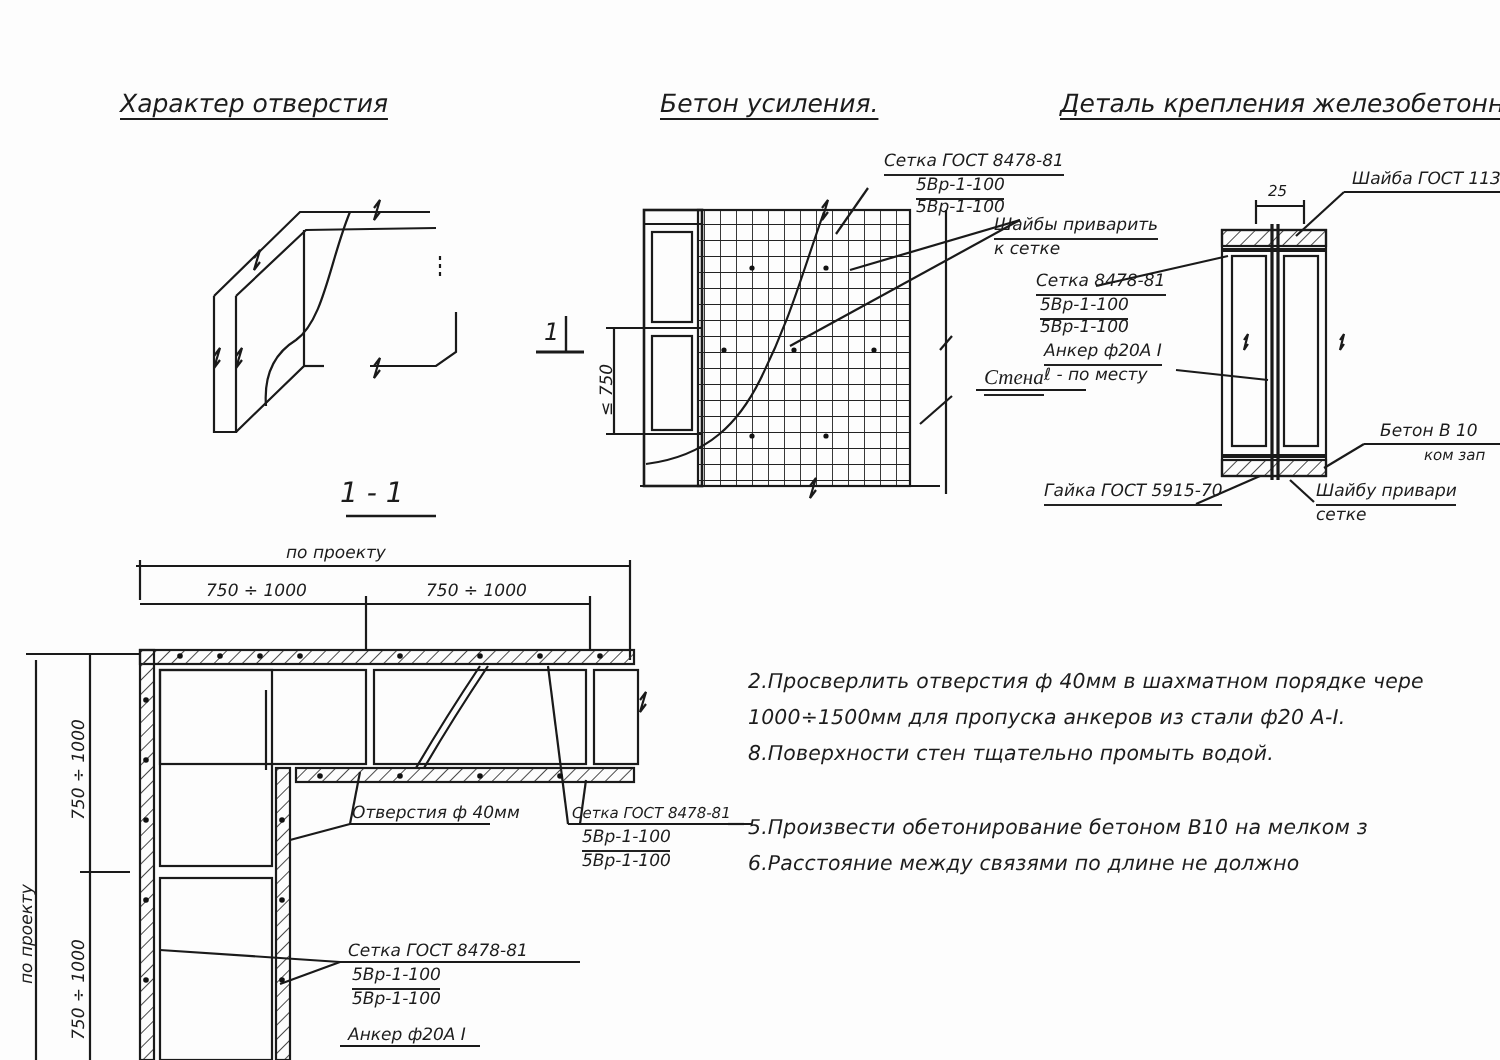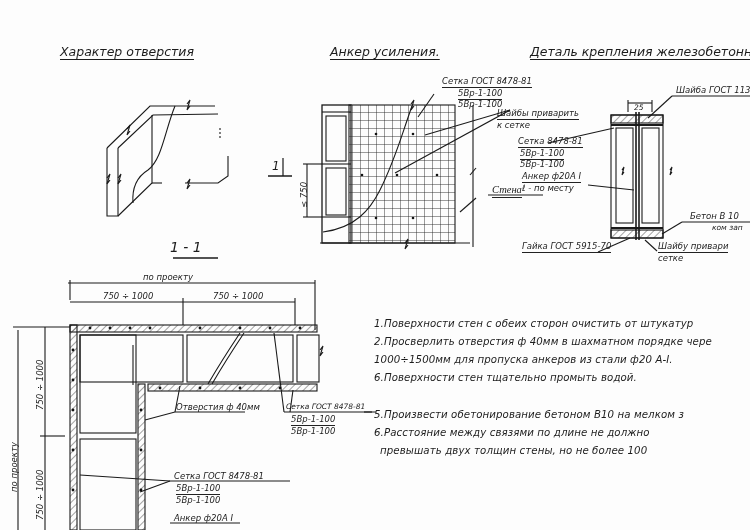--- a/index.html
+++ b/index.html
@@ -181,39 +181,39 @@
         <circle cx="413" cy="134" r="1.3"></circle>
       <circle cx="362" cy="175" r="1.3"></circle>
         <circle cx="397" cy="175" r="1.3"></circle>
         <circle cx="437" cy="175" r="1.3"></circle>
       <circle cx="376" cy="218" r="1.3"></circle>
         <circle cx="413" cy="218" r="1.3"></circle>
     </g>
   </svg>
 
   <span class="t h" style="left:60px;top:46px;">Характер отверстия</span>
-  <span class="t h" style="left:330px;top:46px;">Анкер усиления.</span>
+  <span class="t h" style="left:330px;top:46px;">Бетон усиления.</span>
   <span class="t h" style="left:530px;top:46px;">Деталь крепления железобетонной о</span>
   <span class="t" style="left:170px;top:240px;font-size:14px;">1 - 1</span>
 
   <span class="t s ul" style="left:442px;top:77px;">Сетка ГОСТ 8478-81</span>
   <span class="t s ul" style="left:458px;top:89px;">5Вр-1-100</span>
   <span class="t s" style="left:458px;top:100px;">5Вр-1-100</span>
   <span class="t s ul" style="left:497px;top:109px;">Шайбы приварить</span>
   <span class="t s" style="left:497px;top:121px;">к сетке</span>
   <span class="t s ul" style="left:518px;top:137px;">Сетка 8478-81</span>
   <span class="t s ul" style="left:520px;top:149px;">5Вр-1-100</span>
   <span class="t s" style="left:520px;top:160px;">5Вр-1-100</span>
   <span class="t s ul" style="left:522px;top:172px;">Анкер ф20А I</span>
   <span class="t s" style="left:522px;top:184px;">ℓ - по месту</span>
   <span class="t n ul" style="left:492px;top:185px;font-size:10.5px;">Стена</span>
   <span class="t s vert" style="left:300px;top:208px;">≤ 750</span>
   <span class="t" style="left:272px;top:160px;font-size:12px;">1</span>
 
-  <span class="t xs" style="left:634px;top:104px;">25</span>
+  <span class="t xs" style="left:634px;top:92px;">25</span>
   <span class="t s" style="left:676px;top:86px;">Шайба ГОСТ 11371</span>
   <span class="t s" style="left:690px;top:212px;">Бетон В 10</span>
   <span class="t xs" style="left:712px;top:224px;">ком зап</span>
   <span class="t s ul" style="left:522px;top:242px;">Гайка ГОСТ 5915-70</span>
   <span class="t s ul" style="left:658px;top:242px;">Шайбу привари</span>
   <span class="t s" style="left:658px;top:254px;">сетке</span>
 
   <span class="t s" style="left:143px;top:273px;">по проекту</span>
   <span class="t s" style="left:103px;top:292px;">750 ÷ 1000</span>
   <span class="t s" style="left:213px;top:292px;">750 ÷ 1000</span>
@@ -222,21 +222,19 @@
   <span class="t s vert" style="left:10px;top:492px;">по проекту</span>
   <span class="t s" style="left:176px;top:403px;">Отверстия ф 40мм</span>
   <span class="t xs" style="left:286px;top:403px;">Сетка ГОСТ 8478-81</span>
   <span class="t s ul" style="left:291px;top:415px;">5Вр-1-100</span>
   <span class="t s" style="left:291px;top:427px;">5Вр-1-100</span>
   <span class="t s" style="left:174px;top:472px;">Сетка ГОСТ 8478-81</span>
   <span class="t s ul" style="left:176px;top:484px;">5Вр-1-100</span>
   <span class="t s" style="left:176px;top:496px;">5Вр-1-100</span>
   <span class="t s" style="left:174px;top:514px;">Анкер ф20А I</span>
 
-  <span class="t note" style="left:374px;top:319px;">1.Поверхности стен с обеих сторон очистить от штукатур</span>
   <span class="t note" style="left:374px;top:337px;">2.Просверлить отверстия ф 40мм в шахматном порядке чере</span>
   <span class="t note" style="left:374px;top:355px;">1000÷1500мм для пропуска анкеров из стали ф20 А-I.</span>
-  <span class="t note" style="left:374px;top:373px;">6.Поверхности стен тщательно промыть водой.</span>
+  <span class="t note" style="left:374px;top:373px;">8.Поверхности стен тщательно промыть водой.</span>
   <span class="t note" style="left:374px;top:410px;">5.Произвести обетонирование бетоном В10 на мелком з</span>
   <span class="t note" style="left:374px;top:428px;">6.Расстояние между связями по длине не должно</span>
-  <span class="t note" style="left:380px;top:446px;">превышать двух толщин стены, но не более 100</span>
 
 </div>
 
 </body></html>

